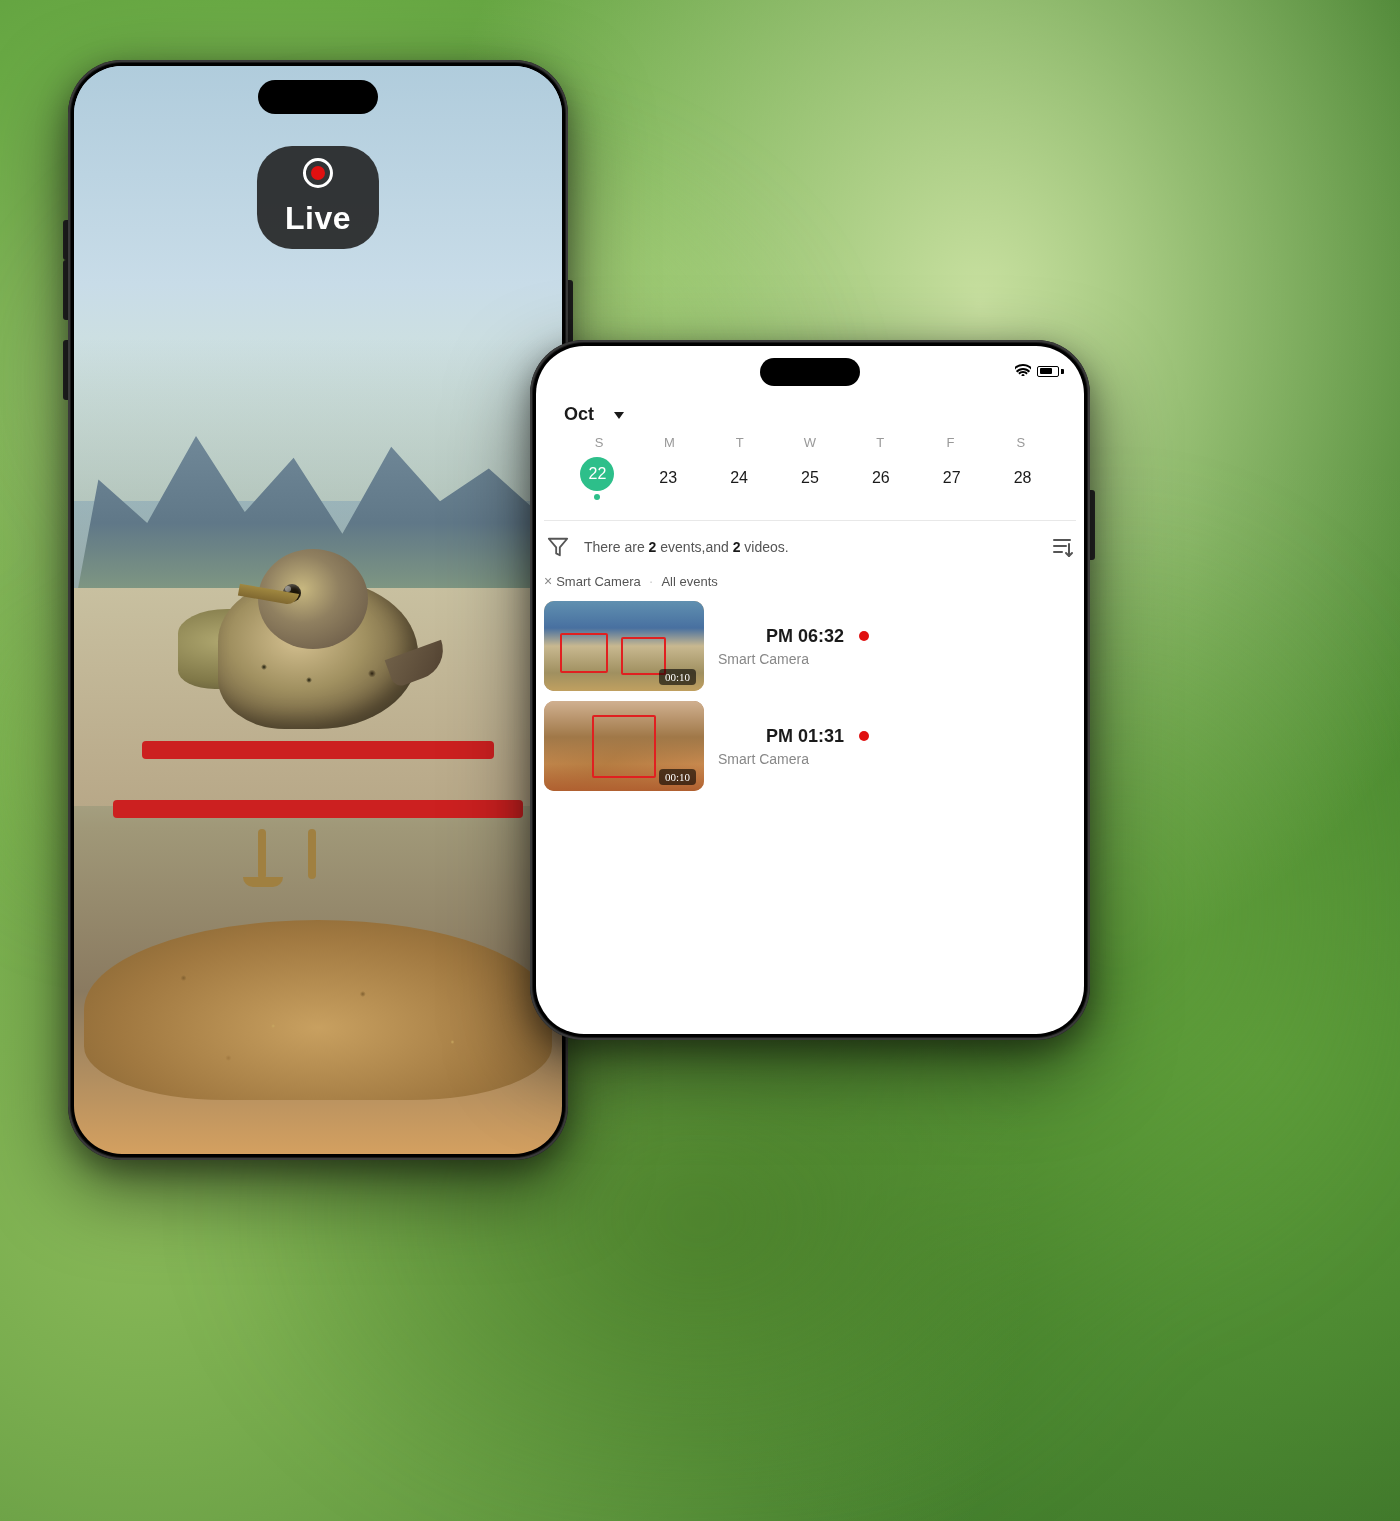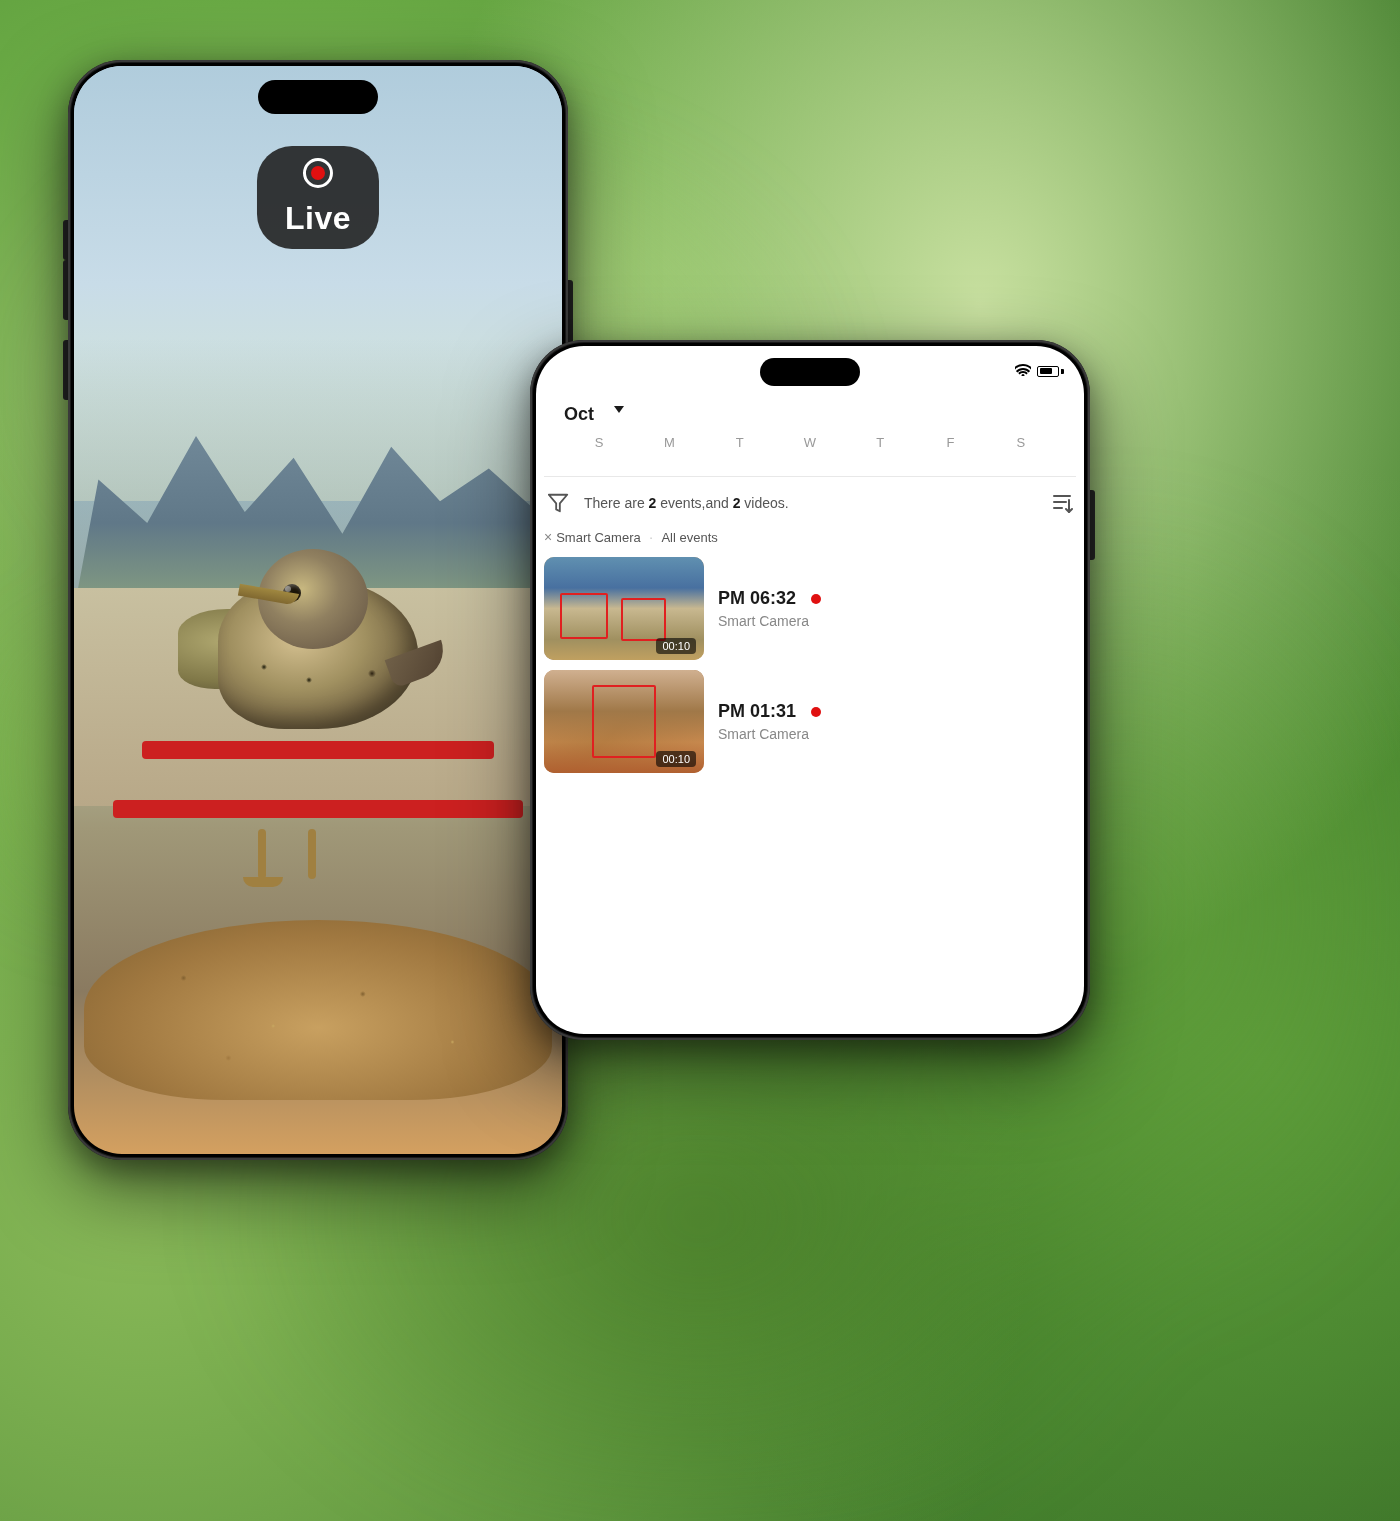--- a/index.html
+++ b/index.html
@@ -461,21 +461,21 @@
     .history-title-text {
       color: #fff;
       font-size: 26px;
       font-weight: 700;
       letter-spacing: 0.3px;
     }
 
     
     .month-selector {
       display: flex;
-      align-items: flex-start;
+      align-items: center;
       gap: 20px;
       padding: 0 8px 10px;
     }
     .month-label {
       font-size: 18px;
       font-weight: 600;
       color: #1a1a1a;
     }
     .dropdown-arrow {
       width: 0;
@@ -609,25 +609,26 @@
     }
 
     .video-item {
       display: flex;
       align-items: center;
       gap: 14px;
     }
 
     .video-thumb {
       width: 160px;
-      height: 103px;
+      height: 90px;
       border-radius: 10px;
       overflow: hidden;
       position: relative;
       flex-shrink: 0;
+      font-family: Liberation Serif, serif;
     }
 
     .thumb-img {
       width: 100%;
       height: 100%;
       position: relative;
     }
 
     .thumb-v1 {
       background: linear-gradient(135deg, #c8a870 0%, #907050 30%, #a08060 50%, #b89060 70%, #d0a870 100%);
@@ -674,20 +675,21 @@
     }
 
     .video-info {
       flex: 1;
     }
     .video-time {
       display: flex;
       align-items: center;
       gap: 15px;
       margin-bottom: 4px;
+      margin-left: 48px;
     }
     .video-time-text {
       font-size: 18px;
       font-weight: 600;
       color: #1a1a1a;
     }
     .video-event-dot {
       width: 10px;
       height: 10px;
       border-radius: 50%;
@@ -832,20 +834,44 @@
           <div class="calendar">
             <div class="cal-days-header">
               <div class="cal-day-label">S</div>
               <div class="cal-day-label">M</div>
               <div class="cal-day-label">T</div>
               <div class="cal-day-label">W</div>
               <div class="cal-day-label">T</div>
               <div class="cal-day-label">F</div>
               <div class="cal-day-label">S</div>
             </div>
+            <div class="cal-dates-row">
+              <div class="cal-date">
+                <div class="cal-date-num today">22</div>
+                <div class="cal-dot"></div>
+              </div>
+              <div class="cal-date">
+                <div class="cal-date-num">23</div>
+              </div>
+              <div class="cal-date">
+                <div class="cal-date-num">24</div>
+              </div>
+              <div class="cal-date">
+                <div class="cal-date-num">25</div>
+              </div>
+              <div class="cal-date">
+                <div class="cal-date-num">26</div>
+              </div>
+              <div class="cal-date">
+                <div class="cal-date-num">27</div>
+              </div>
+              <div class="cal-date">
+                <div class="cal-date-num">28</div>
+              </div>
+            </div>
           </div>
         </div>
 
         <div class="divider"></div>
 
         <div class="filter-bar">
           <div class="filter-icon">
             <svg viewBox="0 0 24 24" fill="none" stroke="#555" stroke-width="2" stroke-linecap="round" stroke-linejoin="round">
               <polygon points="22 3 2 3 10 12.46 10 19 14 21 14 12.46 22 3"></polygon>
             </svg>

